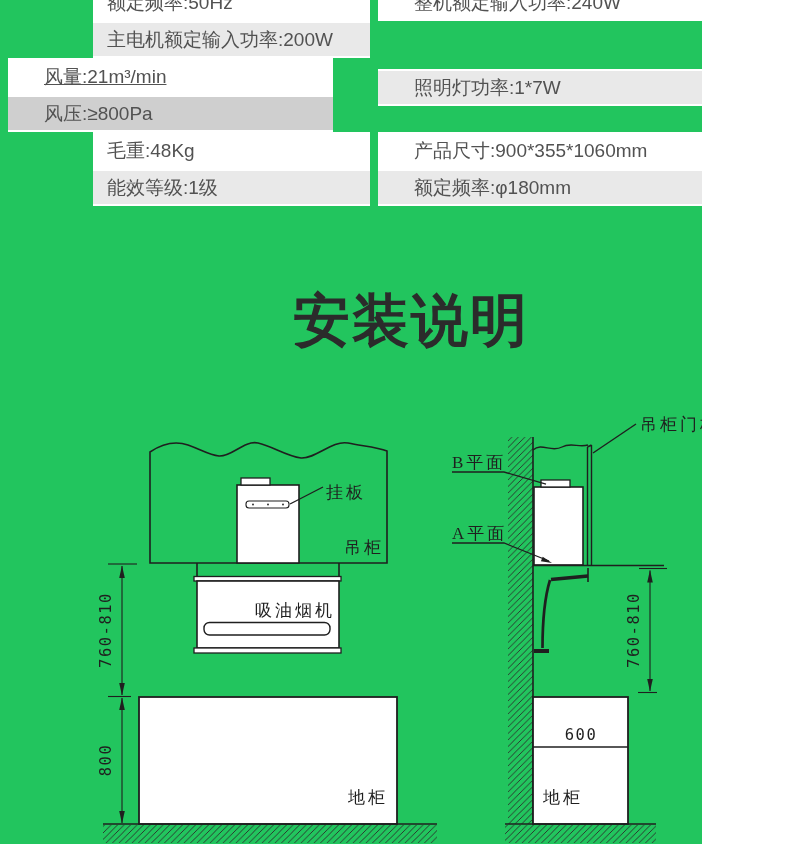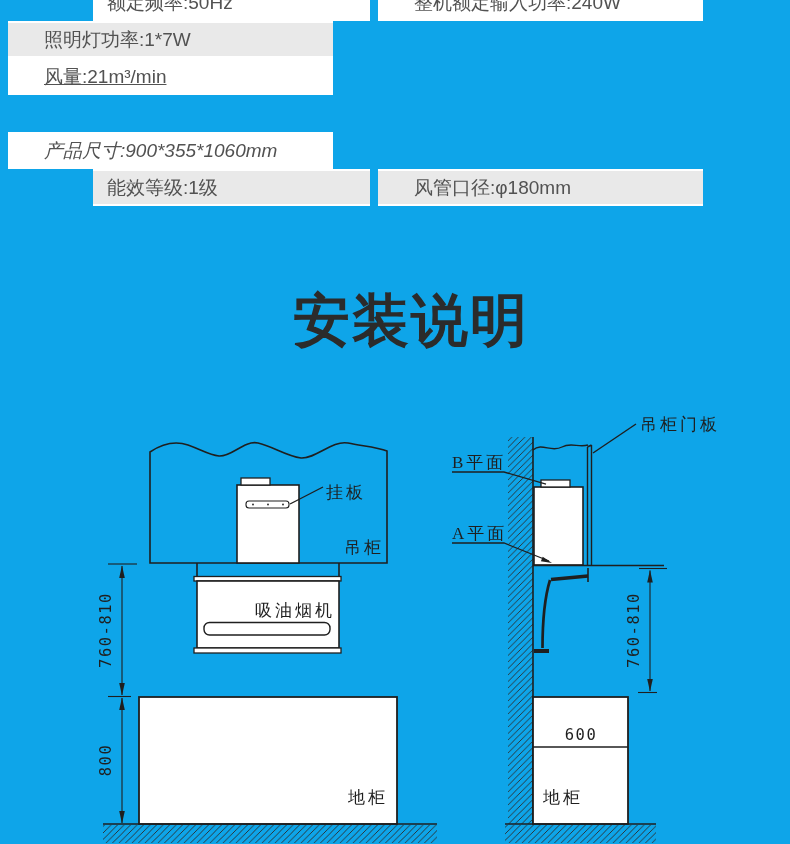--- a/index.html
+++ b/index.html
@@ -1,18 +1,18 @@
 <!DOCTYPE html>
 <html><head>
 <meta charset="utf-8">
 <style>
   * { margin:0; padding:0; box-sizing:border-box; }
   html,body { width:790px; height:844px; background:#fff; overflow:hidden;
               font-family:"Liberation Sans", sans-serif; }
-  .canvas { position:relative; width:790px; height:844px; overflow:hidden; background:#0ea5e9;padding-left:39px; }
+  .canvas { position:relative; width:702px; height:844px; overflow:hidden; background:#22c55e;padding-left:39px; }
 
   
   .spec-table { position:absolute; top:-16px; left:0; width:790px; }
   .spec-row { display:flex; height:37px; }
   .cell { height:37px; line-height:33px; border-top:2px solid #fff; border-bottom:2px solid #fff;
           font-size:19px; color:#525252; white-space:nowrap; overflow:hidden; }
   .cell.l { margin-left:93px; width:277px; padding-left:14px; }
   .cell.r { margin-left:8px;  width:325px; padding-left:36px; }
 
   
@@ -32,33 +32,36 @@
 <body>
 
 <div class="canvas">
 
   <div class="spec-table">
     <div class="spec-row">
       <div class="cell l" style="background-color: rgb(255, 255, 255);">额定频率:50Hz</div>
       <div class="cell r" style="background-color: rgb(255, 255, 255);">整机额定输入功率:240W</div>
     </div>
     <div class="spec-row">
-      <div class="cell r" style="background-color: rgb(233, 233, 233);">照明灯功率:1*7W</div>
+      <div class="cell l" style="background-color: rgb(233, 233, 233);">主电机额定输入功率:200W</div>
+      <div class="cell r" style="background-color: rgb(233, 233, 233); margin-top: 48px;">照明灯功率:1*7W</div>
     </div>
     <div class="spec-row">
       <div class="cell r" style="background-color: rgb(255, 255, 255); text-decoration: underline;">风量:21m³/min</div>
     </div>
     <div class="spec-row">
+      <div class="cell r" style="background-color: rgb(207, 207, 207);">风压:≥800Pa</div>
     </div>
     <div class="spec-row">
-      <div class="cell r" style="background-color: rgb(255, 255, 255); font-style: italic;">产品尺寸:900*355*1060mm</div>
+      <div class="cell l" style="background-color: rgb(255, 255, 255);">毛重:48Kg</div>
+      <div class="cell r" style="background-color: rgb(255, 255, 255);">产品尺寸:900*355*1060mm</div>
     </div>
     <div class="spec-row">
       <div class="cell l" style="background-color: rgb(233, 233, 233);">能效等级:1级</div>
-      <div class="cell r" style="background-color: rgb(233, 233, 233);">风管口径:φ180mm</div>
+      <div class="cell r" style="background-color: rgb(233, 233, 233);">额定频率:φ180mm</div>
     </div>
   </div>
 
   <div class="title">安装说明</div>
 
   <div class="diagrams">
   <svg width="790" height="844" viewBox="0 0 790 844" xmlns="http://www.w3.org/2000/svg">
     <defs>
       <pattern id="hatch" width="6.5" height="6.5" patternUnits="userSpaceOnUse">
         <path d="M-1,7.5 L7.5,-1" stroke="#2a2a2a" stroke-width="0.9"></path>

